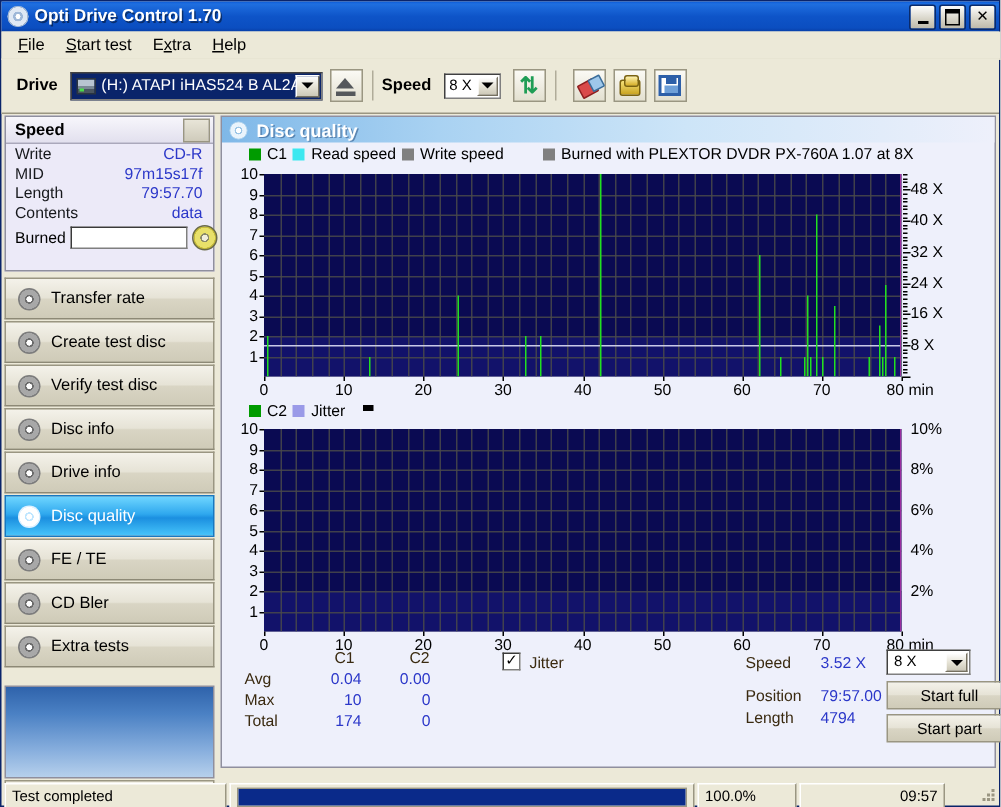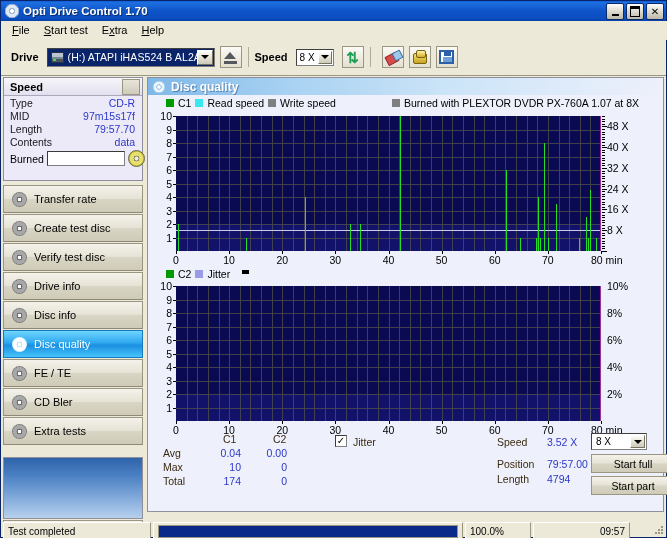--- a/index.html
+++ b/index.html
@@ -303,21 +303,21 @@
   </div>
 
   <div class="left">
 
     <div class="disc-box">
       <div class="disc-hdr">
         <b>Speed</b>
         <div class="sq"></div>
       </div>
       <div class="disc-row">
-        <span class="k">Type</span>
+        <span class="k">Write</span>
         <span class="v">CD-R</span>
       </div>
       <div class="disc-row">
         <span class="k">MID</span>
         <span class="v">97m15s17f</span>
       </div>
       <div class="disc-row">
         <span class="k">Length</span>
         <span class="v">79:57.70</span>
       </div>
@@ -340,25 +340,25 @@
       <div class="nav">
         <span class="disc-glyph"></span>
         <span class="lbl">Create test disc</span>
       </div>
       <div class="nav">
         <span class="disc-glyph"></span>
         <span class="lbl">Verify test disc</span>
       </div>
       <div class="nav">
         <span class="disc-glyph"></span>
+        <span class="lbl">Disc info</span>
+      </div>
+      <div class="nav">
+        <span class="disc-glyph"></span>
         <span class="lbl">Drive info</span>
-      </div>
-      <div class="nav">
-        <span class="disc-glyph"></span>
-        <span class="lbl">Disc info</span>
       </div>
       <div class="nav active">
         <span class="disc-glyph"></span>
         <span class="lbl">Disc quality</span>
       </div>
       <div class="nav">
         <span class="disc-glyph"></span>
         <span class="lbl">FE / TE</span>
       </div>
       <div class="nav">
@@ -382,21 +382,21 @@
     </div>
 
     <div class="legend" style="left:18px;top:19px;">
       <span class="lg-sw" style="background:#009b00"></span>
       <span>C1</span>
       <span class="lg-sw" style="background:#3ce8f0"></span>
       <span>Read speed</span>
       <span class="lg-sw" style="background:#808080"></span>
       <span>Write speed</span>
     </div>
-    <div class="legend" style="left:214px;top:19px;margin-left:30px;">
+    <div class="legend" style="left:214px;top:19px;">
       <span class="lg-sw" style="background:#808080"></span>
       <span>Burned with PLEXTOR DVDR   PX-760A 1.07 at 8X</span>
     </div>
 
     <div class="chartwrap" id="chart-top" style="left:0;top:30px;width:515px;height:150px;">
         <div class="plot" style="left: 28px; top: 8px; width: 425px; height: 135px;">
           <div class="band" style="top: 108px; height: 27px; background: rgb(18, 18, 106);"></div>
           <div class="gridv" style="left: 10.625px; top: 0px; width: 1px; height: 135px;"></div>
           <div class="gridv" style="left: 21.25px; top: 0px; width: 1px; height: 135px;"></div>
           <div class="gridv" style="left: 31.875px; top: 0px; width: 1px; height: 135px;"></div>

